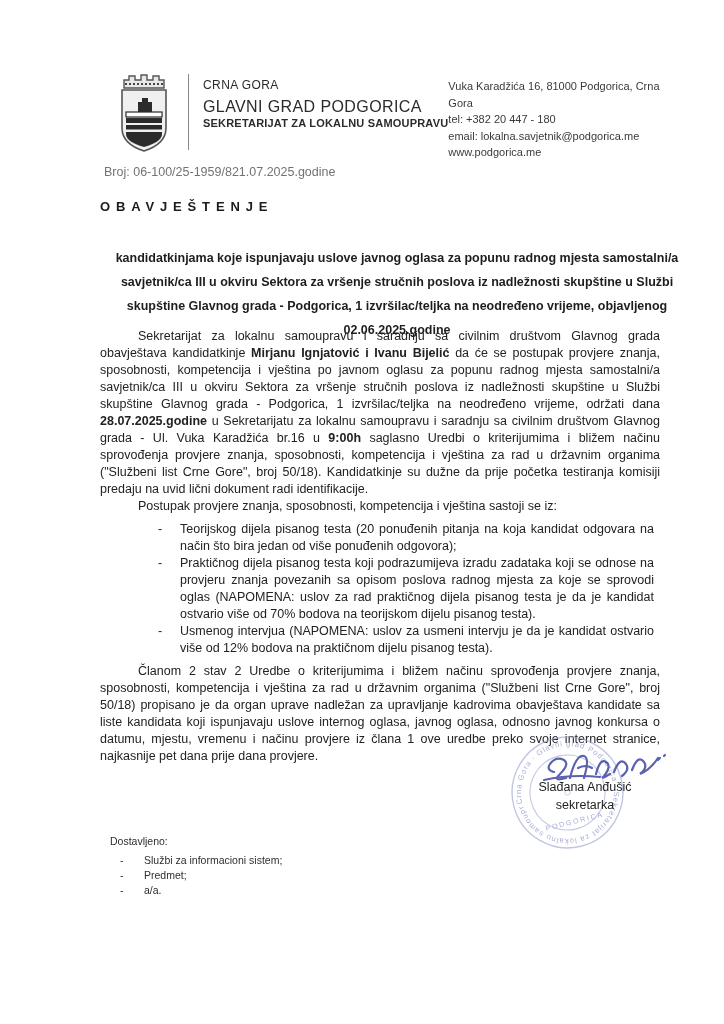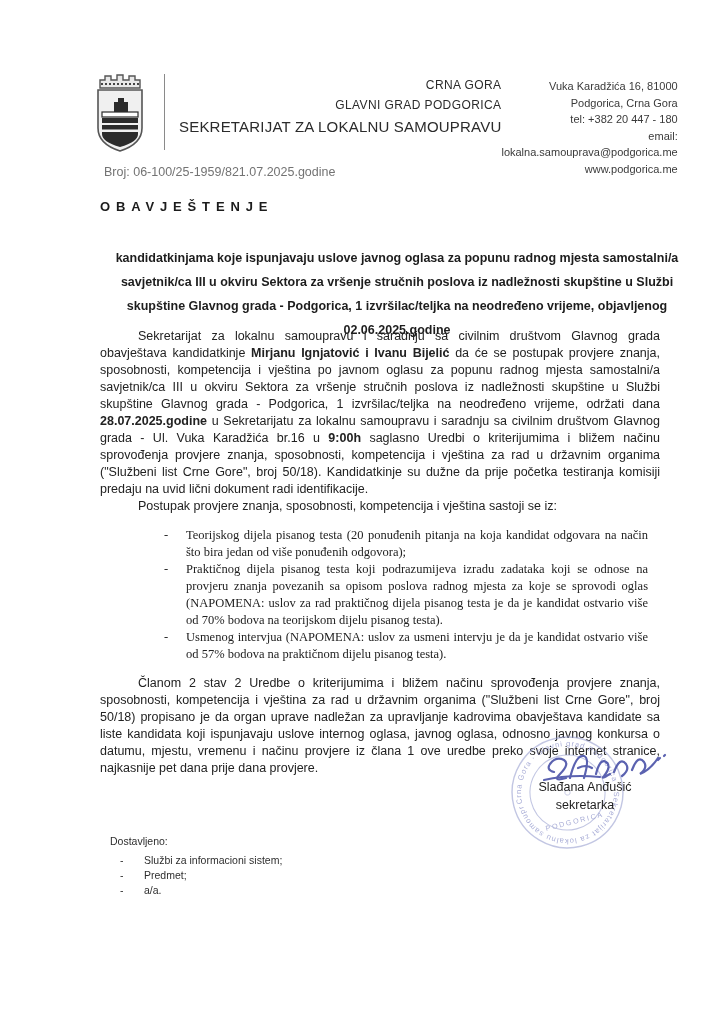--- a/index.html
+++ b/index.html
@@ -8,31 +8,31 @@
     background:#ffffff;
     font-family:"Liberation Sans","DejaVu Sans",sans-serif;
     color:#1f1f1f;
     position:relative;
     overflow:hidden;
   }
   .page{position:absolute;inset:0;}
 
   
   .letterhead{
-    position:absolute;top:72px;left:92px;right:60px;
-    display:flex;align-items:flex-start;text-align:right;
+    position:absolute;top:72px;left:116px;right:60px;
+    display:flex;align-items:flex-start;
   }
   .coa{width:56px;height:82px;flex:0 0 auto;}
   .lh-divider{
     width:1px;background:#8a8a8a;height:76px;margin:2px 14px 0 16px;flex:0 0 auto;
   }
   .lh-left{flex:0 0 auto;padding-top:6px;}
   .lh-left .l1{font-size:12px;letter-spacing:.4px;color:#2b2b2b;margin-bottom:6px;}
-  .lh-left .l2{font-size:12px;letter-spacing:.4px;color:#2b2b2b;margin-bottom:8px;}
-  .lh-left .l3{font-size:15px;letter-spacing:.2px;color:#2b2b2b;line-height:14px;}
+  .lh-left .l2{font-size:16px;letter-spacing:.4px;color:#2b2b2b;}
+  .lh-left .l3{font-size:11px;letter-spacing:.2px;color:#2b2b2b;line-height:14px;font-weight:bold;}
   .lh-right{margin-left:auto;padding-top:6px;font-size:11px;color:#3a3a3a;line-height:16.5px;}
 
   
   .refline{
     position:absolute;top:165px;left:104px;right:64px;
     display:flex;justify-content:flex-start;
     font-size:12.5px;color:#737373;
   }
 
   
@@ -50,21 +50,21 @@
   }
 
   
   .body-text{
     position:absolute;top:328px;left:100px;width:560px;
     font-size:12.5px;line-height:17px;color:#222222;
     text-align:justify;
   }
   .body-text p{margin:0;text-indent:38px;}
   .body-text .bold{font-weight:bold;}
-  ul.dash{list-style:none;margin:12px;padding:0 0 0 74px;font-family:Liberation Serif, serif;}
+  ul.dash{list-style:none;margin:6px;padding:0 0 0 74px;}
   ul.dash li{
     position:relative;text-align:justify;text-indent:0;
   }
   ul.dash li::before{
     content:"-";position:absolute;left:-22px;top:0;
   }
 
   
   .sig-block{
     position:absolute;top:778px;left:500px;width:170px;
@@ -111,41 +111,41 @@
     </svg>
     <div class="lh-divider"></div>
     <div class="lh-left">
       <div class="l1">CRNA GORA</div>
       <div class="l2">GLAVNI GRAD PODGORICA</div>
       <div class="l3">SEKRETARIJAT ZA LOKALNU SAMOUPRAVU</div>
     </div>
     <div class="lh-right">
       <div>Vuka Karadžića 16, 81000 Podgorica, Crna Gora</div>
       <div>tel: +382 20 447 - 180</div>
-      <div>email: lokalna.samouprava@podgorica.me</div>
+      <div>email: lokalna.savjetnik@podgorica.me</div>
       <div>www.podgorica.me</div>
     </div>
   </div>
 
   <div class="refline">
     <span>Broj: 06-100/25-1959/8</span>
     <span>21.07.2025.godine</span>
   </div>
 
   <div class="doc-title">OBAVJEŠTENJE</div>
 
   <div class="subject">kandidatkinjama koje ispunjavaju uslove javnog oglasa za popunu radnog mjesta samostalni/a savjetnik/ca III u okviru Sektora za vršenje stručnih poslova iz nadležnosti skupštine u Službi skupštine Glavnog grada - Podgorica, 1 izvršilac/teljka na neodređeno vrijeme, objavljenog 02.06.2025.godine</div>
 
   <div class="body-text">
     <p><span>Sekretarijat za lokalnu samoupravu i saradnju sa civilnim društvom Glavnog grada obavještava kandidatkinje </span><span class="bold">Mirjanu Ignjatović i Ivanu Bijelić</span><span> da će se postupak provjere znanja, sposobnosti, kompetencija i vještina po javnom oglasu za popunu radnog mjesta samostalni/a savjetnik/ca III u okviru Sektora za vršenje stručnih poslova iz nadležnosti skupštine u Službi skupštine Glavnog grada - Podgorica, 1 izvršilac/teljka na neodređeno vrijeme, održati dana </span><span class="bold">28.07.2025.godine</span><span> u Sekretarijatu za lokalnu samoupravu i saradnju sa civilnim društvom Glavnog grada - Ul. Vuka Karadžića br.16 u </span><span class="bold">9:00h</span><span> saglasno Uredbi o kriterijumima i bližem načinu sprovođenja provjere znanja, sposobnosti, kompetencija i vještina za rad u državnim organima ("Službeni list Crne Gore", broj 50/18). Kandidatkinje su dužne da prije početka testiranja komisiji predaju na uvid lični dokument radi identifikacije.</span></p>
     <p>Postupak provjere znanja, sposobnosti, kompetencija i vještina sastoji se iz:</p>
     <ul class="dash">
       <li>Teorijskog dijela pisanog testa (20 ponuđenih pitanja na koja kandidat odgovara na način što bira jedan od više ponuđenih odgovora);</li>
       <li>Praktičnog dijela pisanog testa koji podrazumijeva izradu zadataka koji se odnose na provjeru znanja povezanih sa opisom poslova radnog mjesta za koje se sprovodi oglas (NAPOMENA: uslov za rad praktičnog dijela pisanog testa je da je kandidat ostvario više od 70% bodova na teorijskom dijelu pisanog testa).</li>
-      <li>Usmenog intervjua (NAPOMENA: uslov za usmeni intervju je da je kandidat ostvario više od 57% bodova na praktičnom dijelu pisanog testa).</li>
+      <li>Usmenog intervjua (NAPOMENA: uslov za usmeni intervju je da je kandidat ostvario više od 12% bodova na praktičnom dijelu pisanog testa).</li>
     </ul>
     <p>Članom 2 stav 2 Uredbe o kriterijumima i bližem načinu sprovođenja provjere znanja, sposobnosti, kompetencija i vještina za rad u državnim organima ("Službeni list Crne Gore", broj 50/18) propisano je da organ uprave nadležan za upravljanje kadrovima obavještava kandidate sa liste kandidata koji ispunjavaju uslove internog oglasa, javnog oglasa, odnosno javnog konkursa o datumu, mjestu, vremenu i načinu provjere iz člana 1 ove uredbe preko svoje internet stranice, najkasnije pet dana prije dana provjere.</p>
   </div>
 
   <svg class="stamp" viewBox="0 0 140 140" aria-hidden="true">
     <defs>
       <path id="ringPath" d="M70,70 m-52,0 a52,52 0 1,1 104,0 a52,52 0 1,1 -104,0"></path>
     </defs>
     <circle cx="70" cy="70" r="62" fill="none" stroke="#9aa0cf" stroke-width="1.6" opacity="0.8"></circle>
     <circle cx="70" cy="70" r="42" fill="none" stroke="#9aa0cf" stroke-width="1.2" opacity="0.8"></circle>

